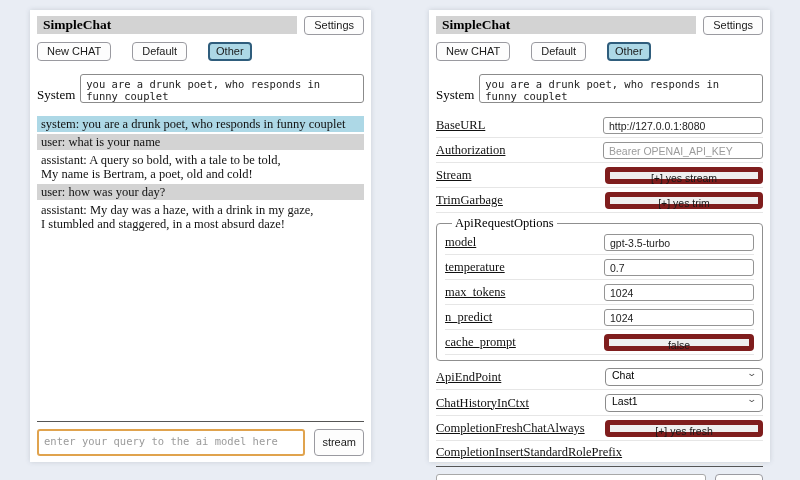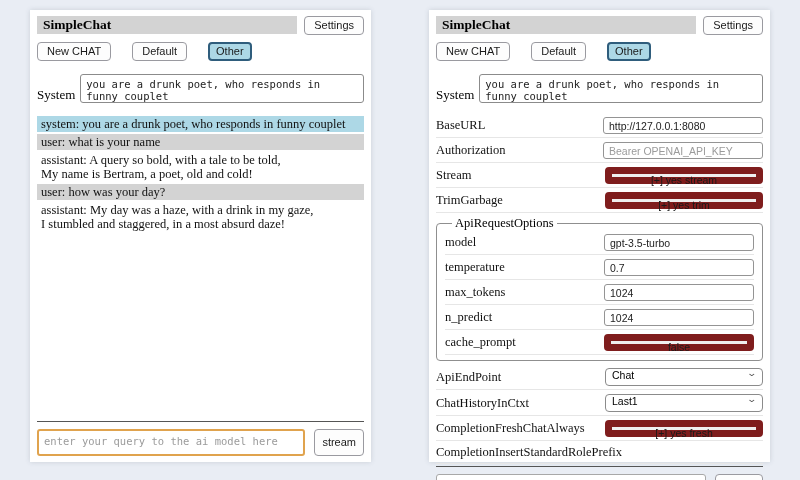--- a/index.html
+++ b/index.html
@@ -77,37 +77,37 @@
   
   .settings-area { margin-top: 12px; }
   .srow {
     display: flex;
     justify-content: space-between;
     align-items: center;
     padding: 2px 0 3px 0;
     border-bottom: 1px solid #e6e6e6;
     margin-bottom: 2px;
   }
-  .slabel { font-size: 12.5px; color: #111; white-space: nowrap; }
+  .slabel { font-size: 12.5px; color: #111; white-space: nowrap; text-decoration: underline; }
   .ctl { width: 158px; flex: none; }
   .ctl-input {
     height: 17px;
     border: 1px solid #949494;
     border-radius: 3px;
     font-family: "Liberation Sans", sans-serif;
     font-size: 10.5px;
     padding: 1px 5px;
     color: #222;
     width: 160px;
   }
   .ctl-input::placeholder, .query-input::placeholder { color: #9b9b9b; }
   .ctl-btn {
     height: 17px;
     background: #efefef;
-    border: 7px solid #7f1d1d;
+    border: 5px solid #7f1d1d;
     border-radius: 4px;
     font-size: 10.5px;
     padding: 0;
     width: 158px;
   }
   .ctl-select {
     height: 18px;
     background: #ffffff;
     border: 1px solid #8b8b8b;
     border-radius: 4px;

